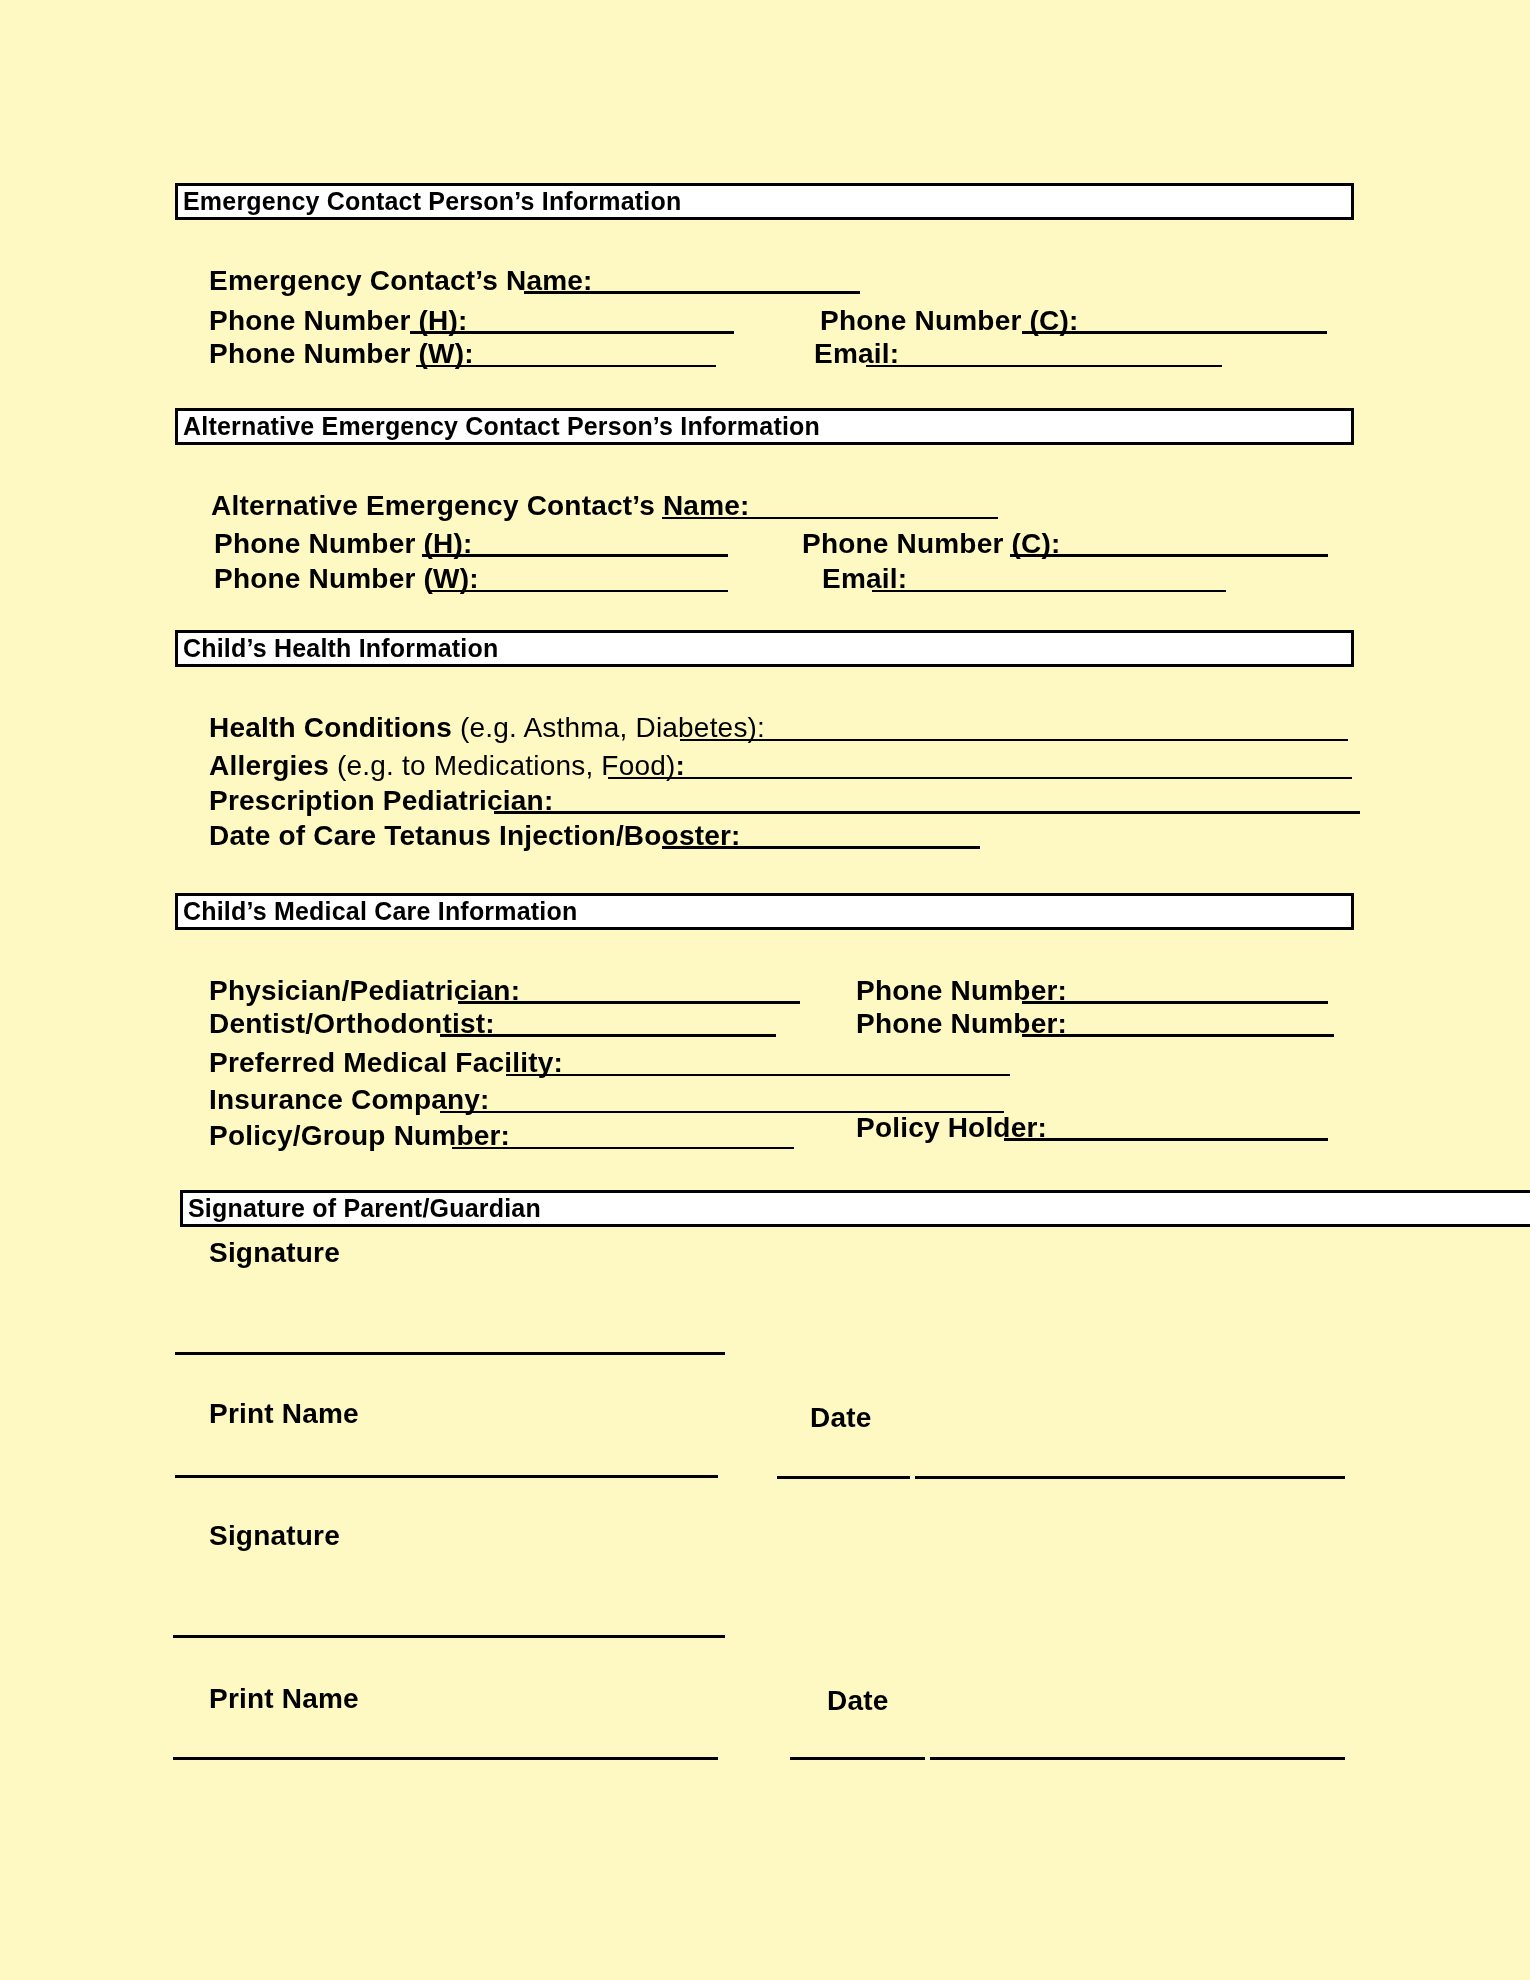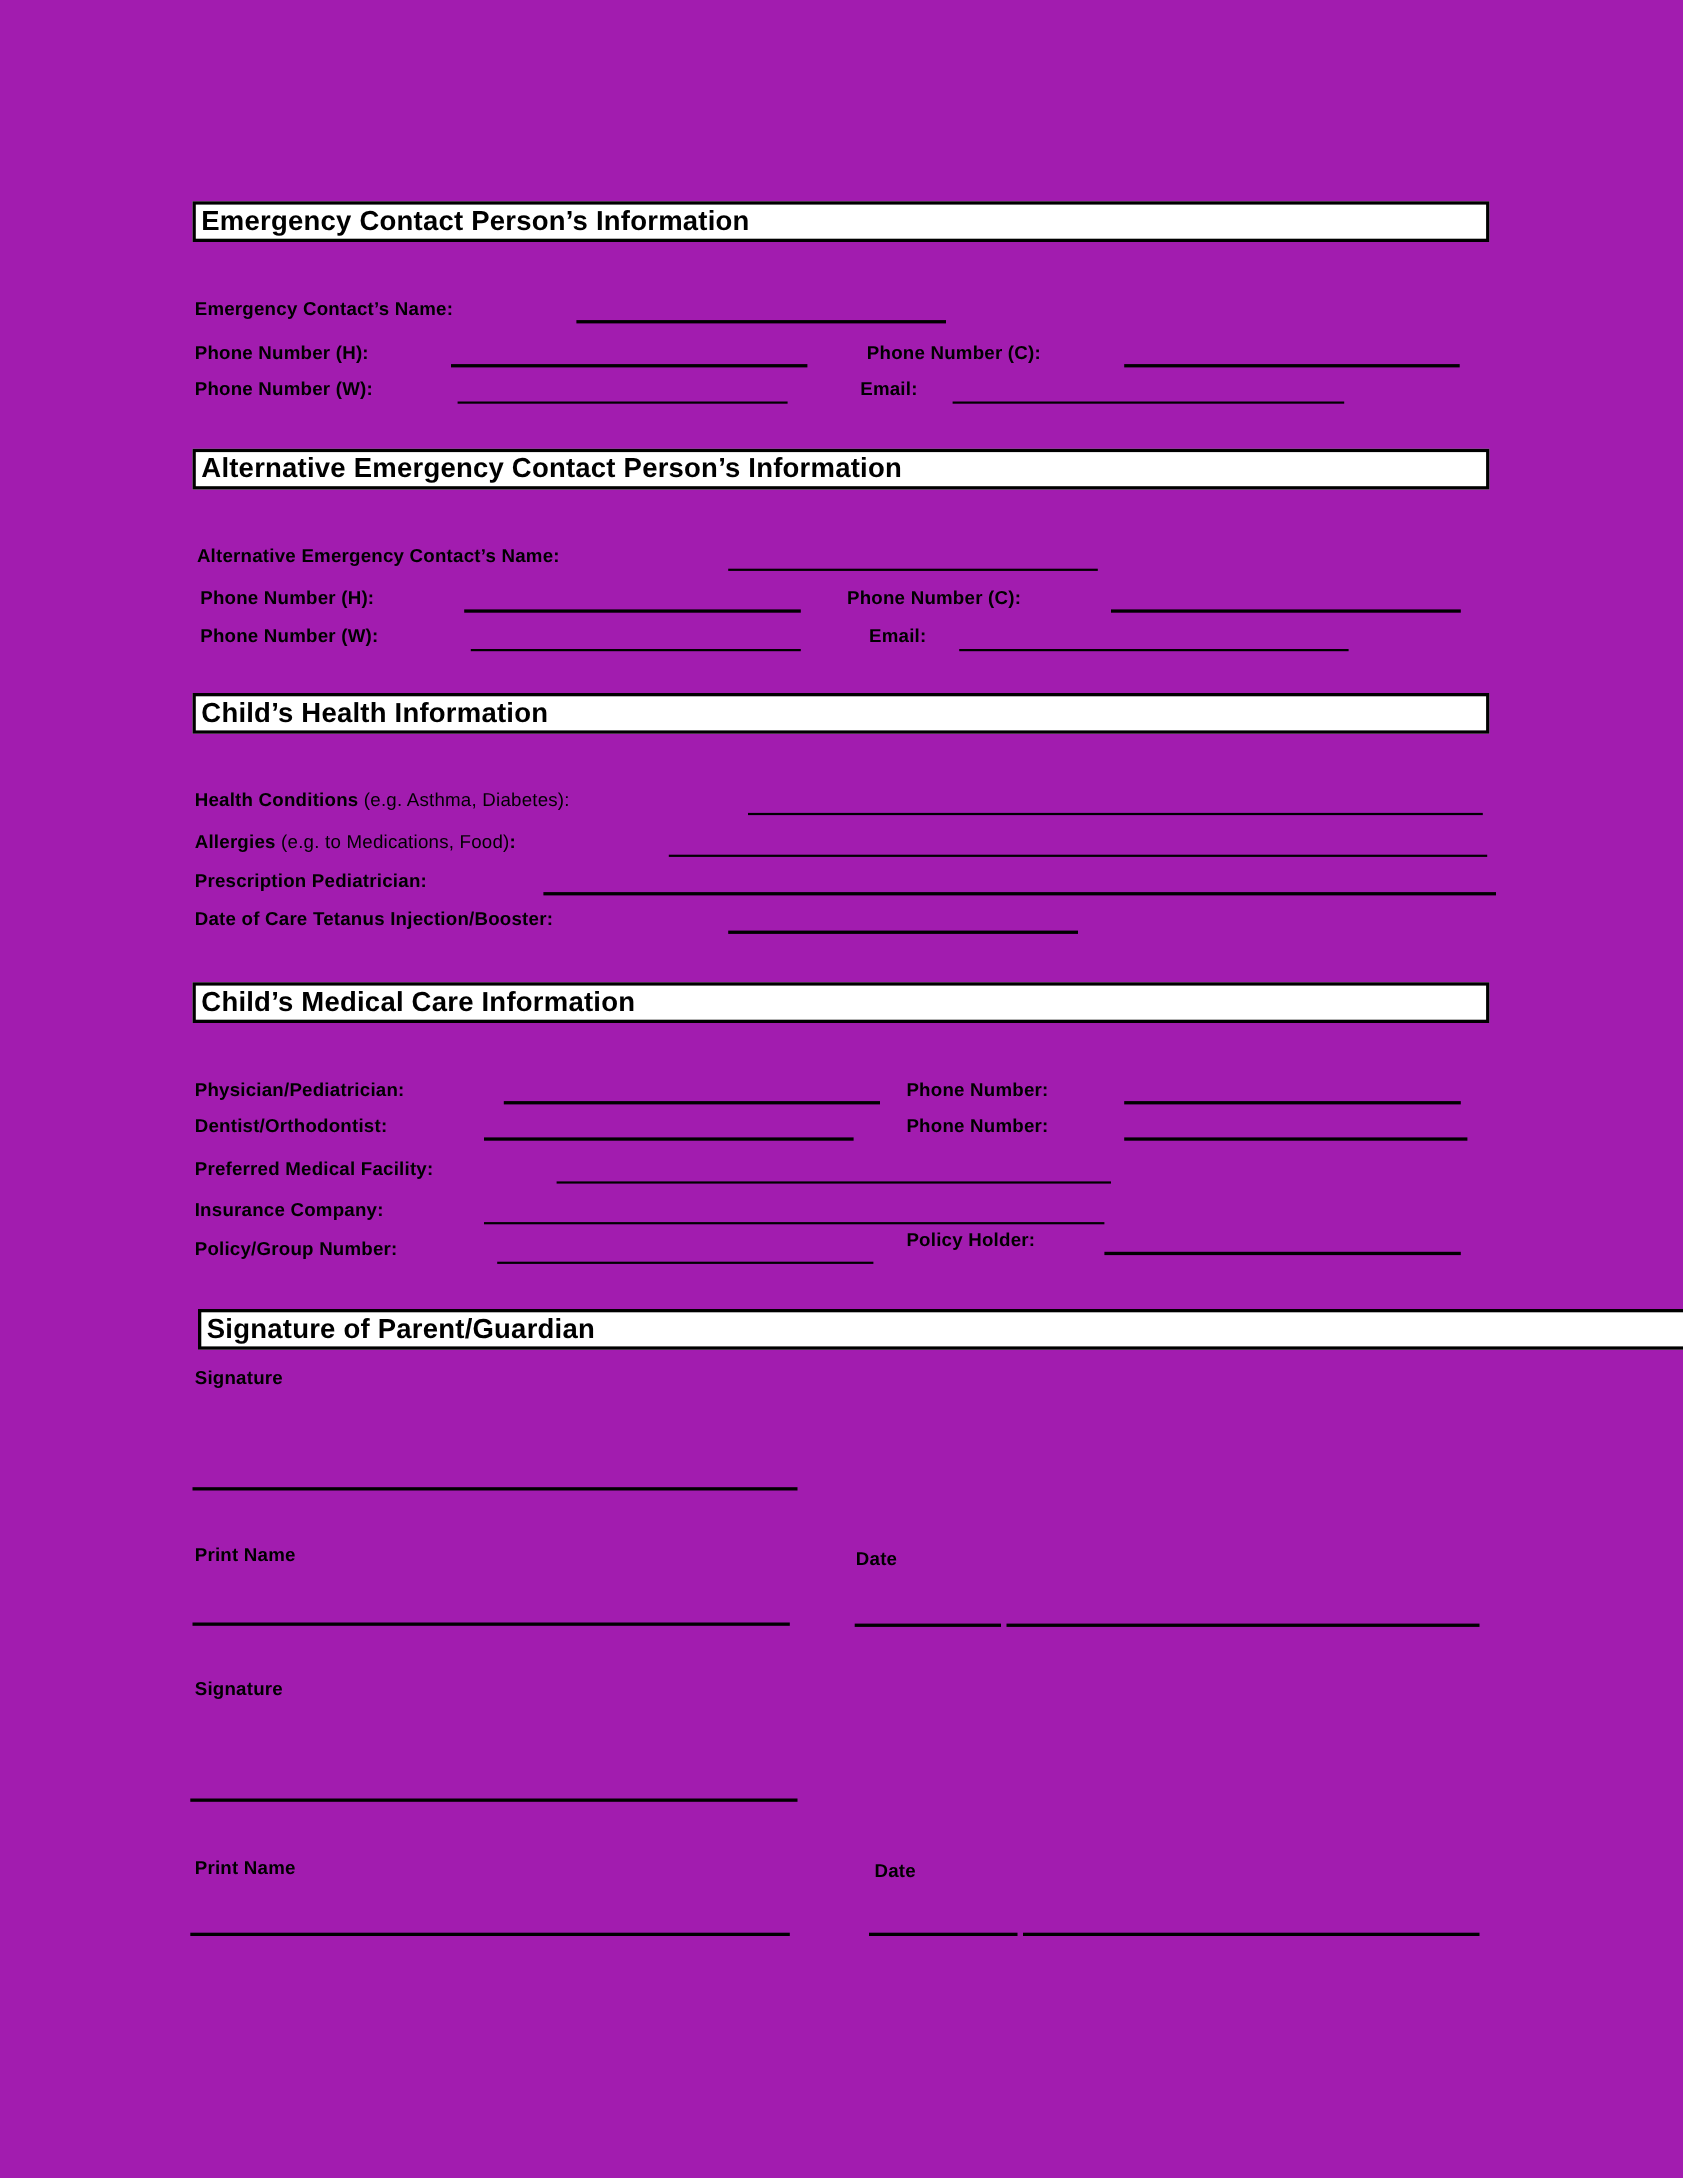--- a/index.html
+++ b/index.html
@@ -5,21 +5,21 @@
   * { margin: 0; padding: 0; box-sizing: border-box; }
   html, body { background: #ffffff; }
   body {
     font-family: "Liberation Sans", sans-serif;
     color: #000000;
   }
   .page {
     position: relative;
     width: 1530px;
     height: 1980px;
-    background: #a21caf;
+    background: #fef9c3;
     overflow: hidden;
   }
   
   .hbox {
     position: absolute;
     height: 37px;
     border: 3px solid #000000;
     background: #ffffff;
     display: flex;
     align-items: center;
@@ -27,25 +27,26 @@
   }
   .hbox .title {
     font-size: 25px;
     font-weight: bold;
     white-space: nowrap;
     letter-spacing: 0.2px;
   }
   
   .lbl {
     position: absolute;
-    font-size: 17px;
+    font-size: 28px;
     font-weight: bold;
     white-space: nowrap;
     line-height: 30px;
     letter-spacing: 0.2px;
+    margin-left: 32px;
   }
   .reg { font-weight: normal; }
   .b { font-weight: bold; }
   
   .ln {
     position: absolute;
     height: 28px;
     border-bottom: 3px solid #000000;
   }
   .ln.thin { border-bottom-width: 2px; }

